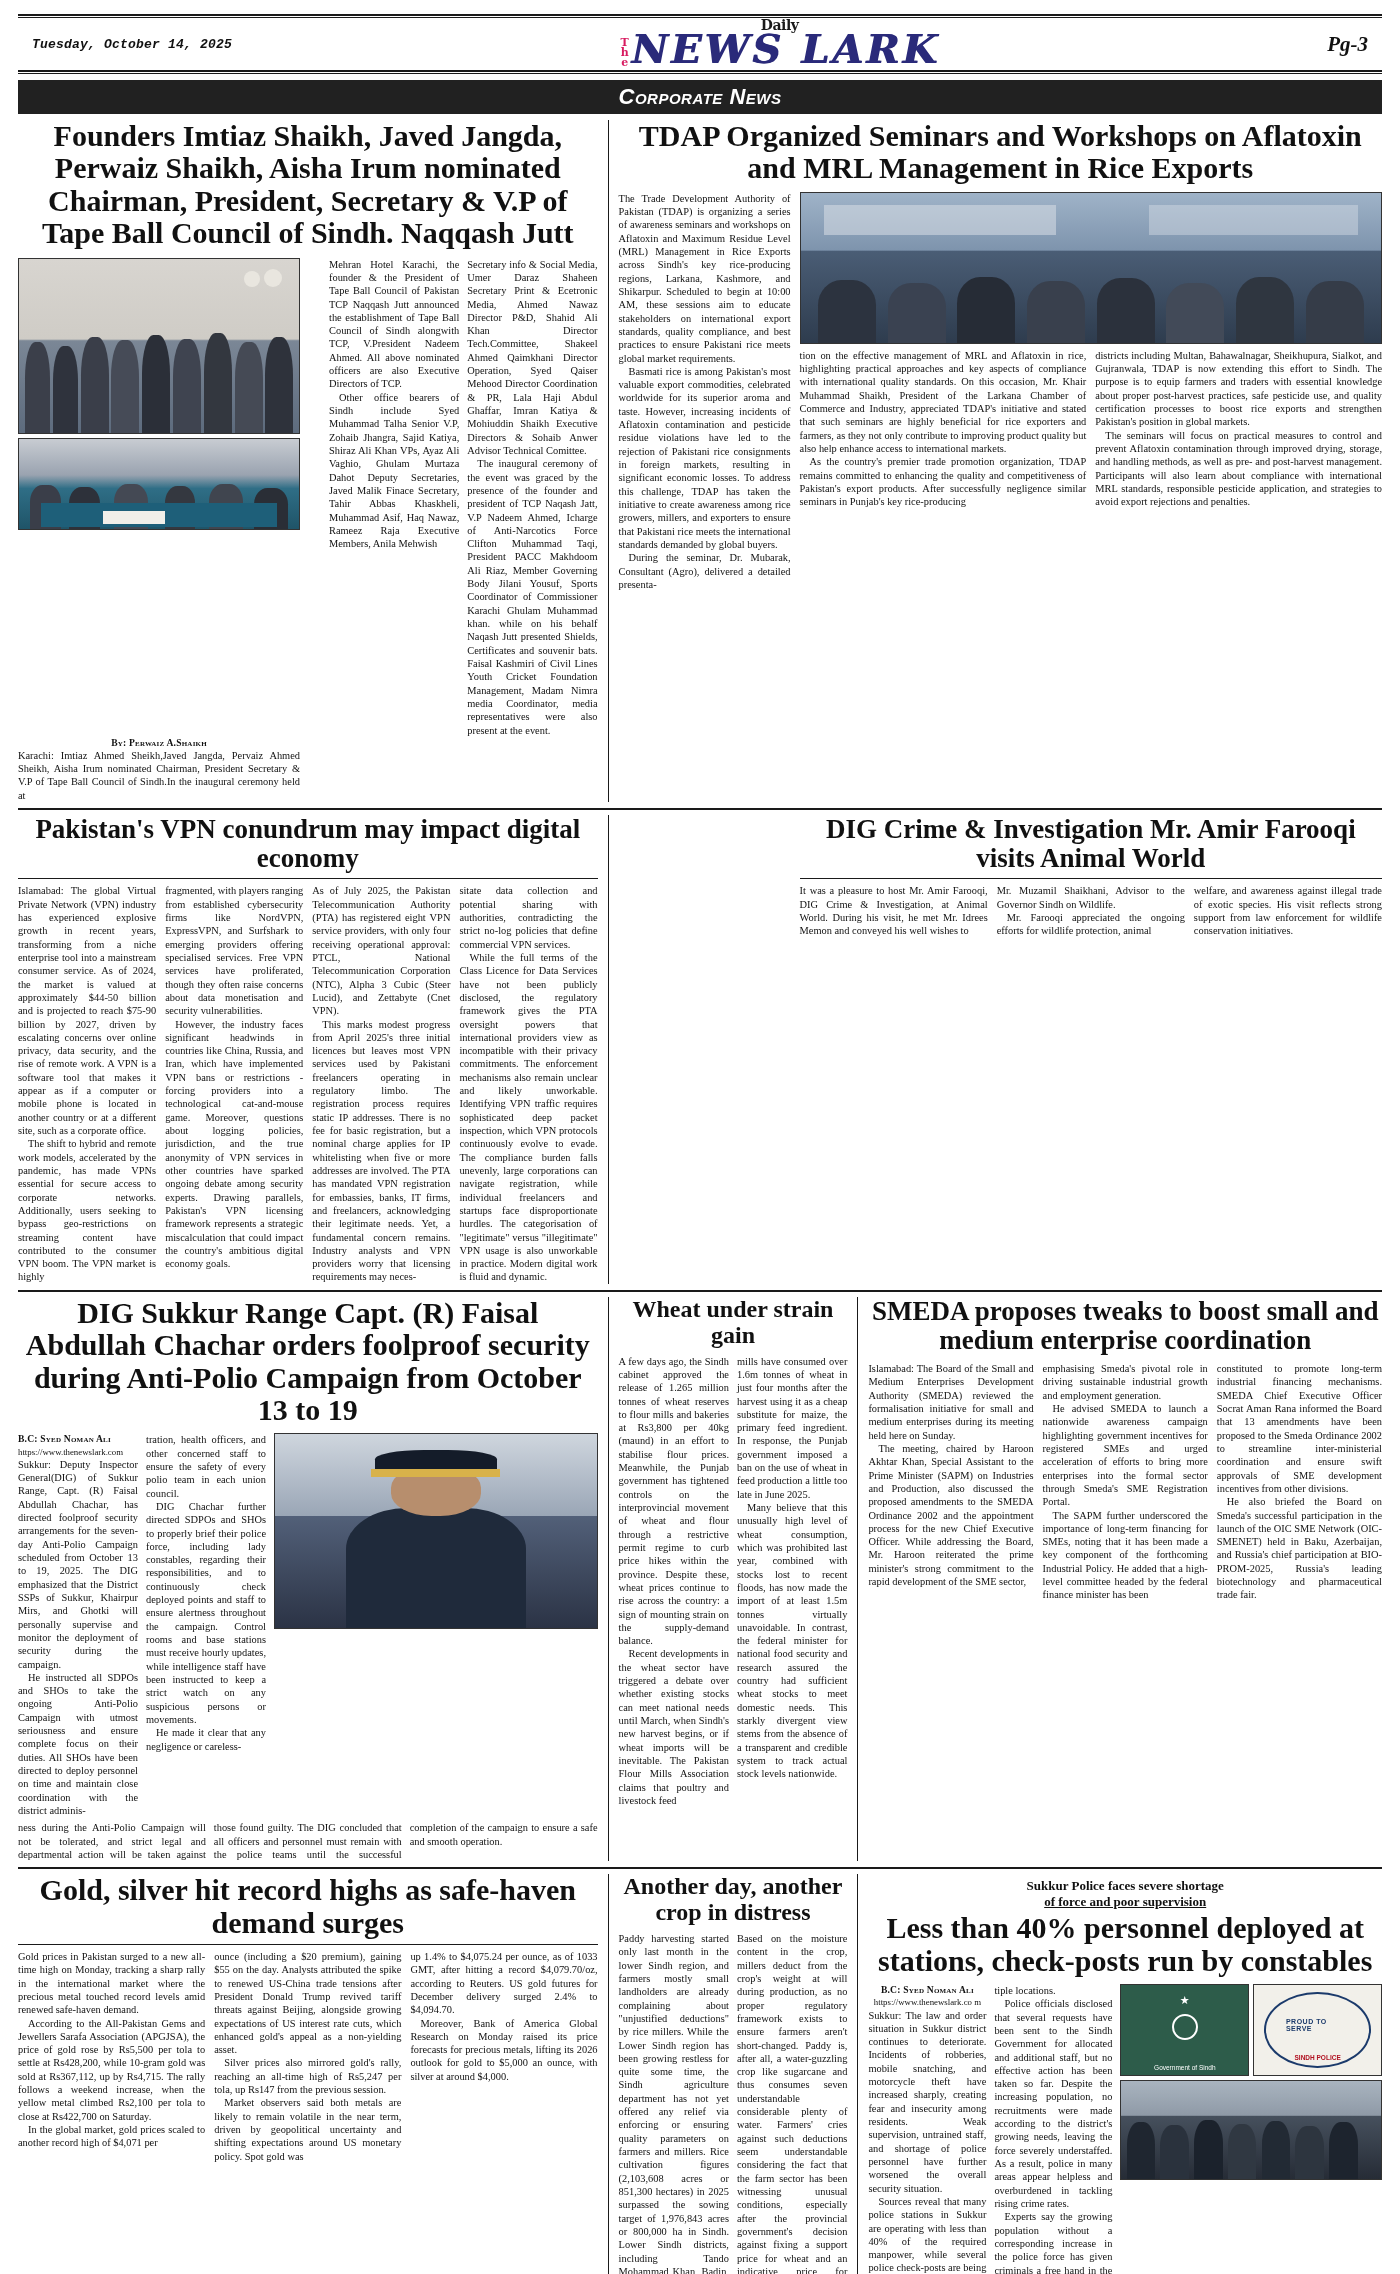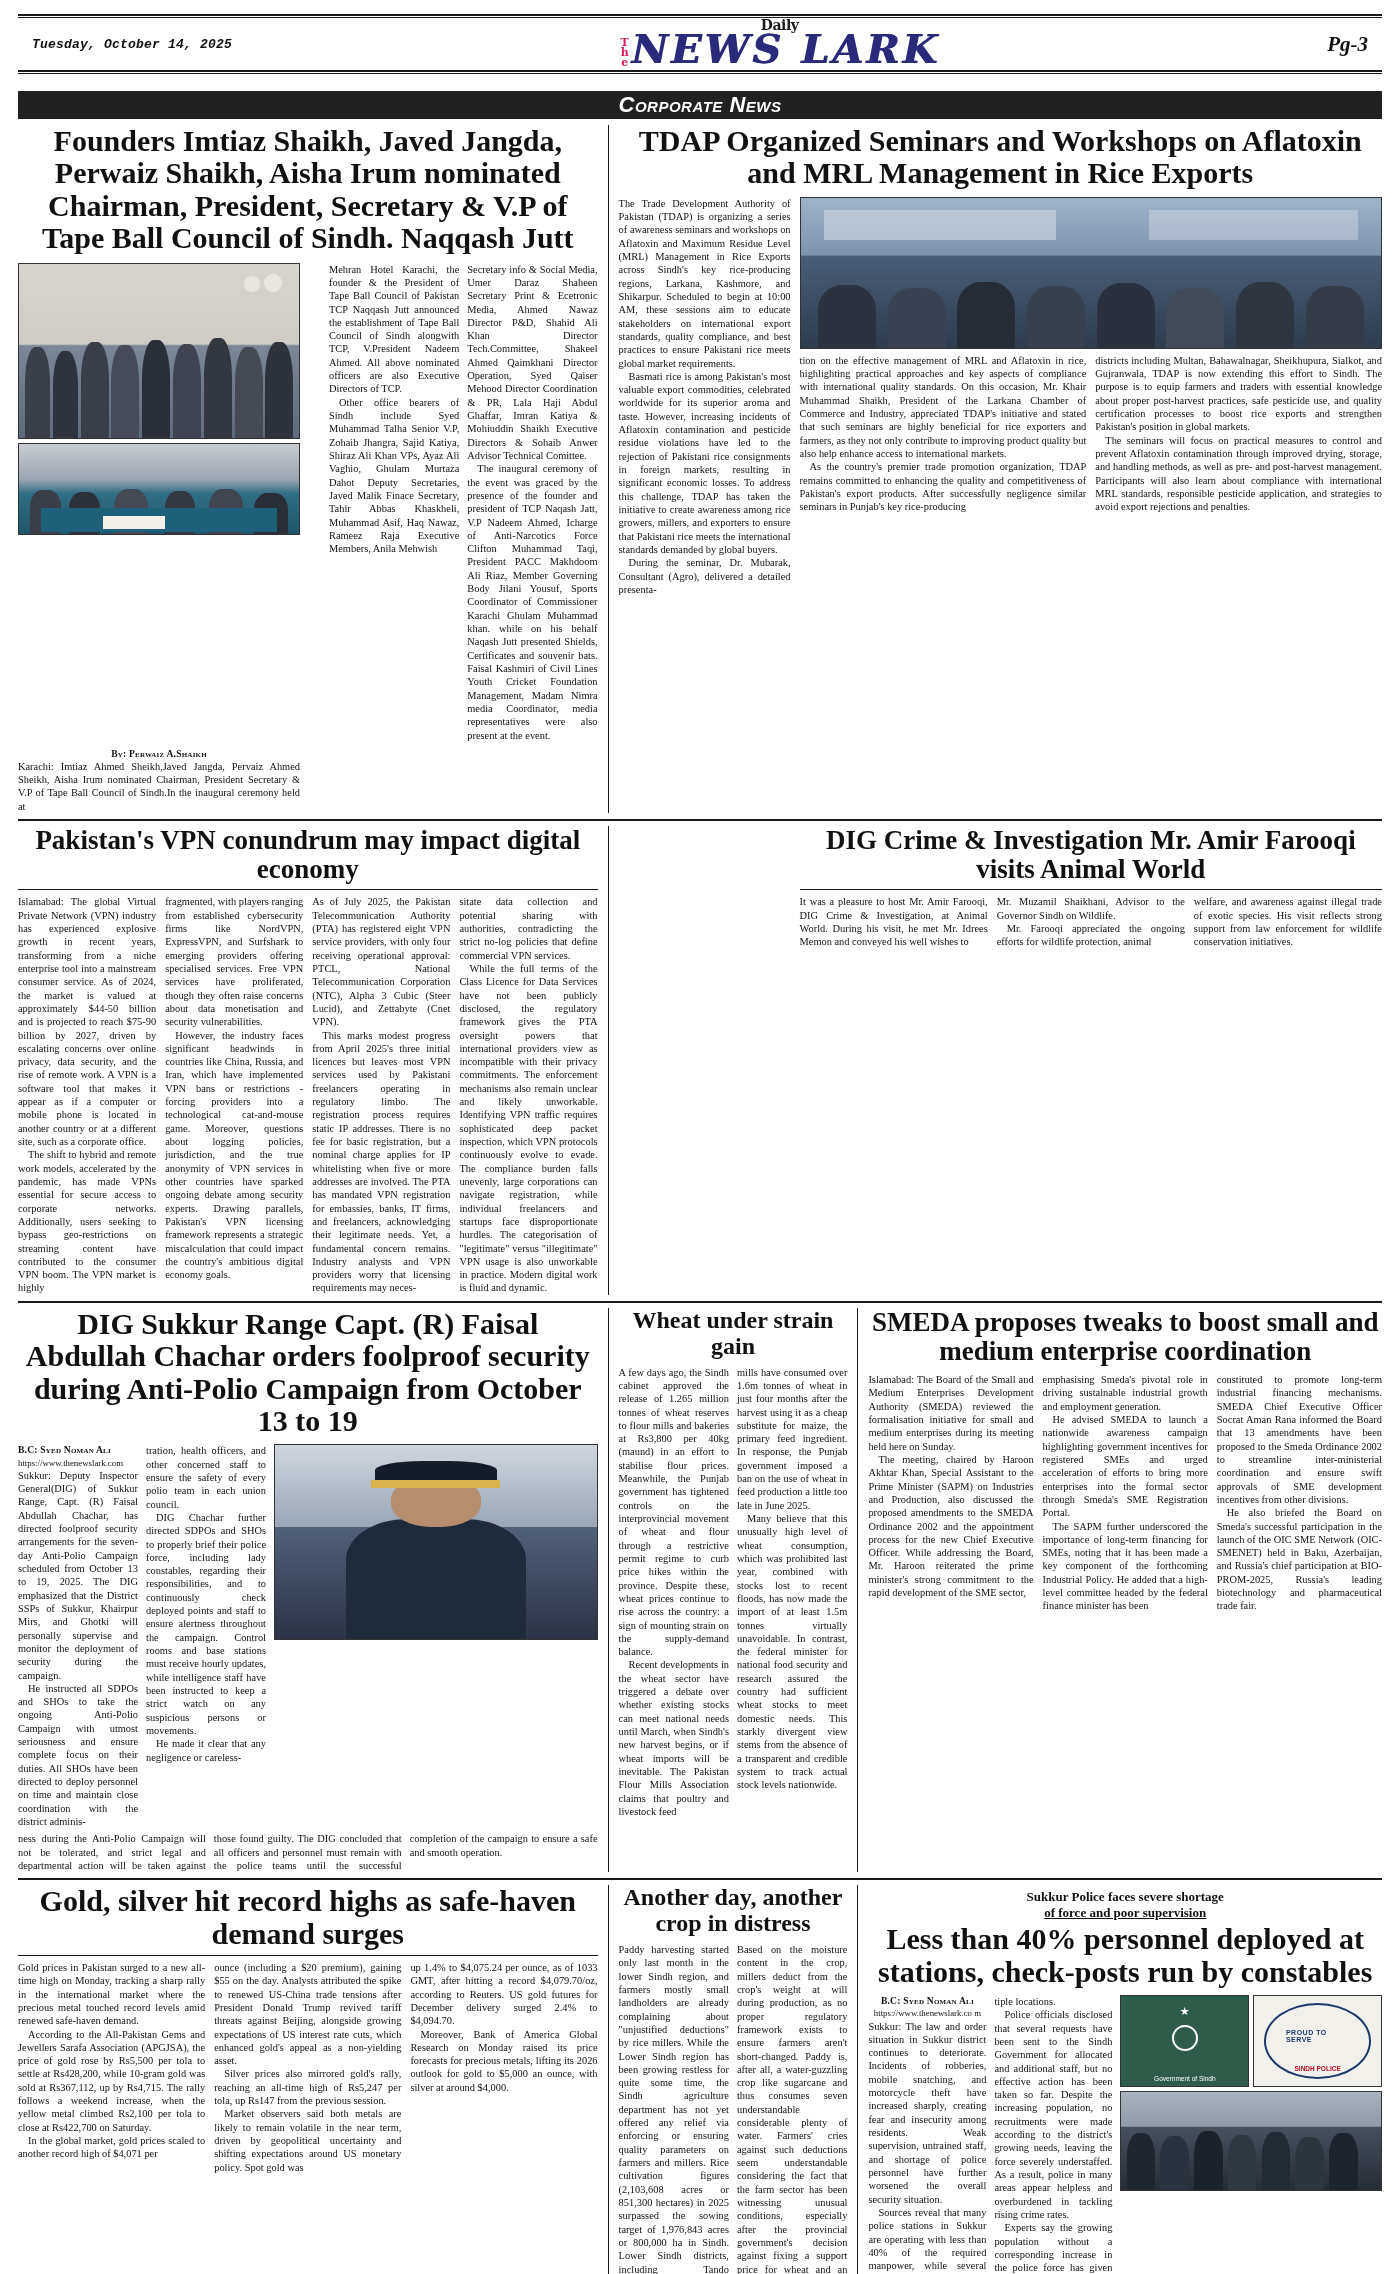--- a/index.html
+++ b/index.html
@@ -21,21 +21,21 @@
   .mast-logo { text-align:center; position:relative; flex:1; }
   .logo-daily { font-family:"DejaVu Serif", serif; font-weight:bold; font-size:14px; letter-spacing:-0.5px; color:#1a1a1a; line-height:1; margin-bottom:-2px; }
   .logo-main { display:inline-flex; align-items:flex-end; justify-content:center; line-height:1; }
   .logo-the { writing-mode:vertical-rl; text-orientation:upright; font-family:"DejaVu Serif", serif; font-weight:bold; font-size:11px; color:#d81b60; letter-spacing:-3px; margin-right:1px; margin-bottom:2px; }
   .logo-name { font-family:"DejaVu Serif", serif; font-weight:bold; font-style:italic; font-size:40px; letter-spacing:3px; color:#2a2a7a; line-height:.95;
                text-shadow:1px 0 0 #2a2a7a; }
   .mast-pg { font-family:"Liberation Serif", serif; font-style:italic; font-weight:bold; font-size:21px; }
   .rule-bot { border-top:2px solid #1a1a1a; border-bottom:1px solid #1a1a1a; height:4px; }
 
   
-  .section-banner { background:#212121; height:28px; display:flex; align-items:center; justify-content:center; margin-top:15px; }
+  .section-banner { background:#212121; height:34px; display:flex; align-items:center; justify-content:center; margin-top:4px; }
   .section-banner span {
     color:#fff; font-family:"Liberation Sans", sans-serif; font-style:italic; font-weight:bold;
     font-size:22px; font-variant:small-caps; letter-spacing:.5px;
   }
 
   
   h1.head { font-family:"Liberation Serif", serif; font-weight:bold; text-align:center; line-height:1.08; margin:0; }
   .h-xl { font-size:30px; }
   .h-lg { font-size:27px; }
   .h-md { font-size:24px; }
@@ -130,21 +130,21 @@
             <p class="noind">Mehran Hotel Karachi, the founder &amp; the President of Tape Ball Council of Pakistan TCP Naqqash Jutt announced the establishment of Tape Ball Council of Sindh alongwith TCP, V.President Nadeem Ahmed. All above nominated officers are also Executive Directors of TCP.</p>
             <p>Other office bearers of Sindh include Syed Muhammad Talha Senior V.P, Zohaib Jhangra, Sajid Katiya, Shiraz Ali Khan VPs, Ayaz Ali Vaghio, Ghulam Murtaza Dahot Deputy Secretaries, Javed Malik Finace Secretary, Tahir Abbas Khaskheli, Muhammad Asif, Haq Nawaz, Rameez Raja Executive Members, Anila Mehwish</p>
           </div>
           <div class="body-col" style="flex:1;">
             <p class="noind">Secretary info &amp; Social Media, Umer Daraz Shaheen Secretary Print &amp; Ecetronic Media, Ahmed Nawaz Director P&amp;D, Shahid Ali Khan Director Tech.Committee, Shakeel Ahmed Qaimkhani Director Operation, Syed Qaiser Mehood Director Coordination &amp; PR, Lala Haji Abdul Ghaffar, Imran Katiya &amp; Mohiuddin Shaikh Executive Directors &amp; Sohaib Anwer Advisor Technical Comittee.</p>
             <p>The inaugural ceremony of the event was graced by the presence of the founder and president of TCP Naqash Jatt, V.P Nadeem Ahmed, Icharge of Anti-Narcotics Force Clifton Muhammad Taqi, President PACC Makhdoom Ali Riaz, Member Governing Body Jilani Yousuf, Sports Coordinator of Commissioner Karachi Ghulam Muhammad khan. while on his behalf Naqash Jutt presented Shields, Certificates and souvenir bats. Faisal Kashmiri of Civil Lines Youth Cricket Foundation Management, Madam Nimra media Coordinator, media representatives were also present at the event.</p>
           </div>
         </div>
       </div>
 
-      <div style="display:flex; gap:16px; margin-top:6px;">
+      <div style="display:flex; gap:16px; margin-top:0;">
         <div style="width:282px;">
           <div class="byline">By: Perwaiz A.Shaikh</div>
           <div class="body-col">
             <p class="noind">Karachi: Imtiaz Ahmed Sheikh,Javed Jangda, Pervaiz Ahmed Sheikh, Aisha Irum nominated Chairman, President Secretary &amp; V.P of Tape Ball Council of Sindh.In the inaugural ceremony held at</p>
           </div>
         </div>
         <div style="flex:1;"></div>
       </div>
     </div>
 

